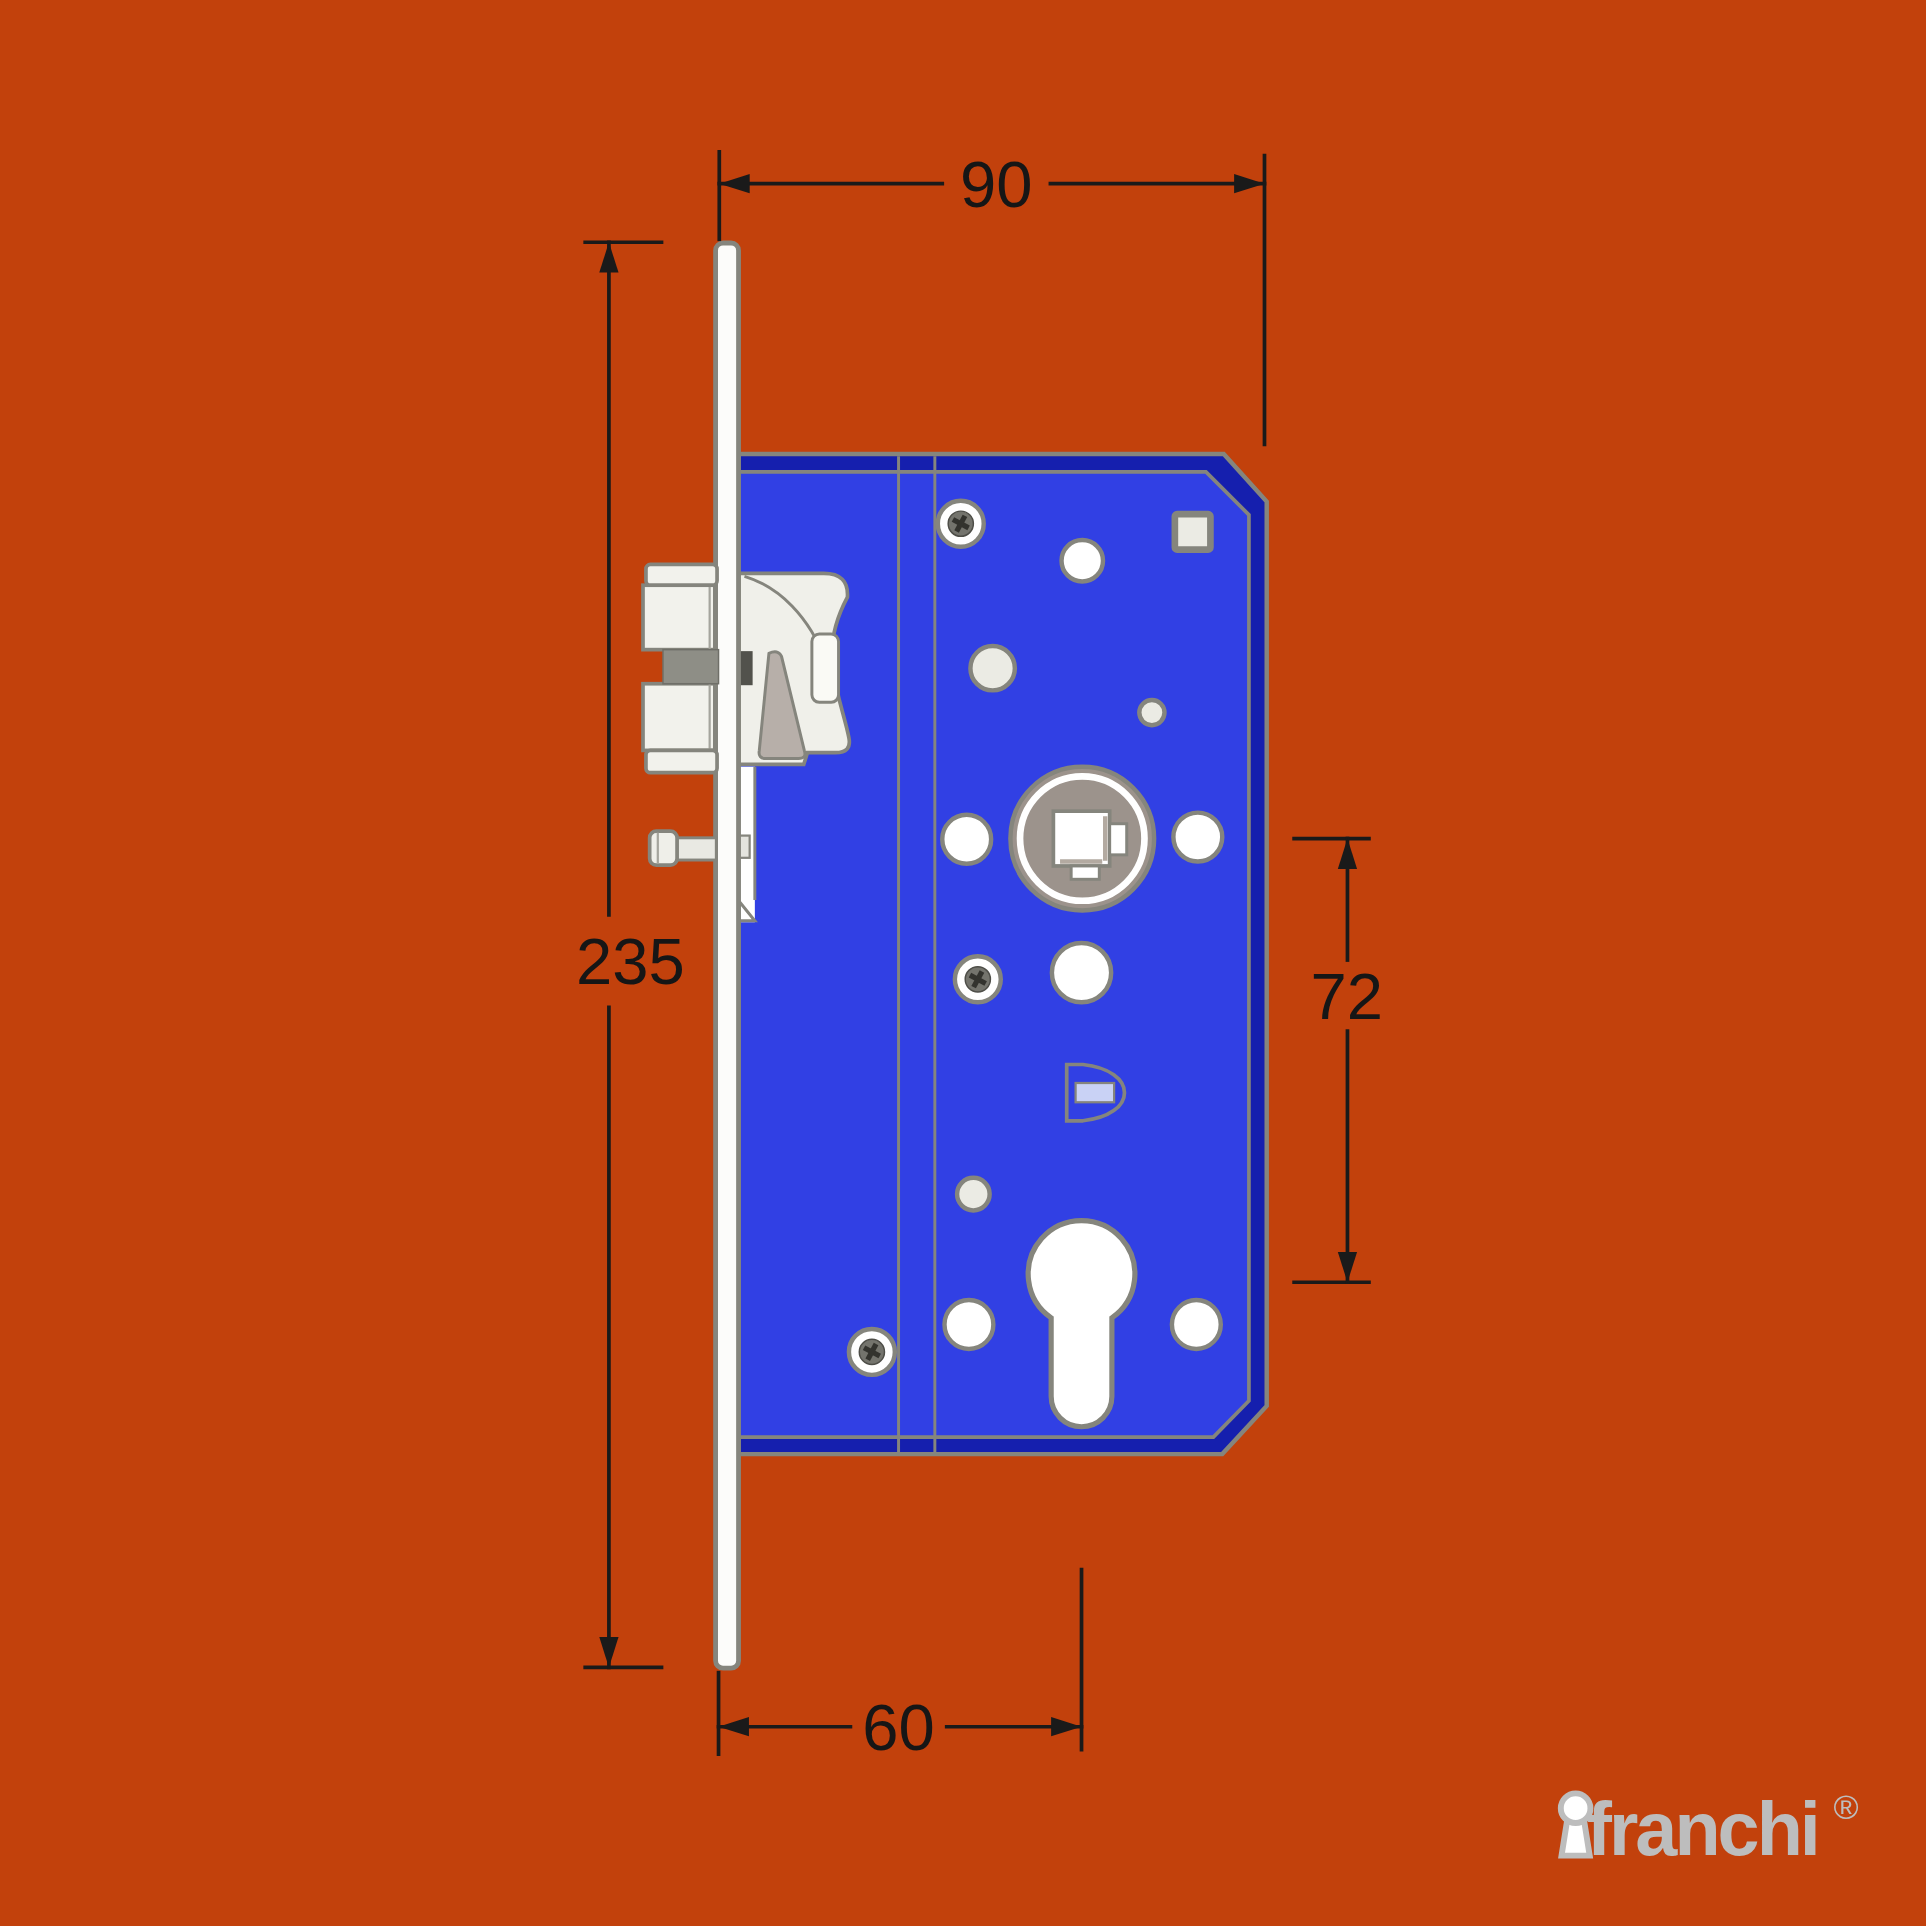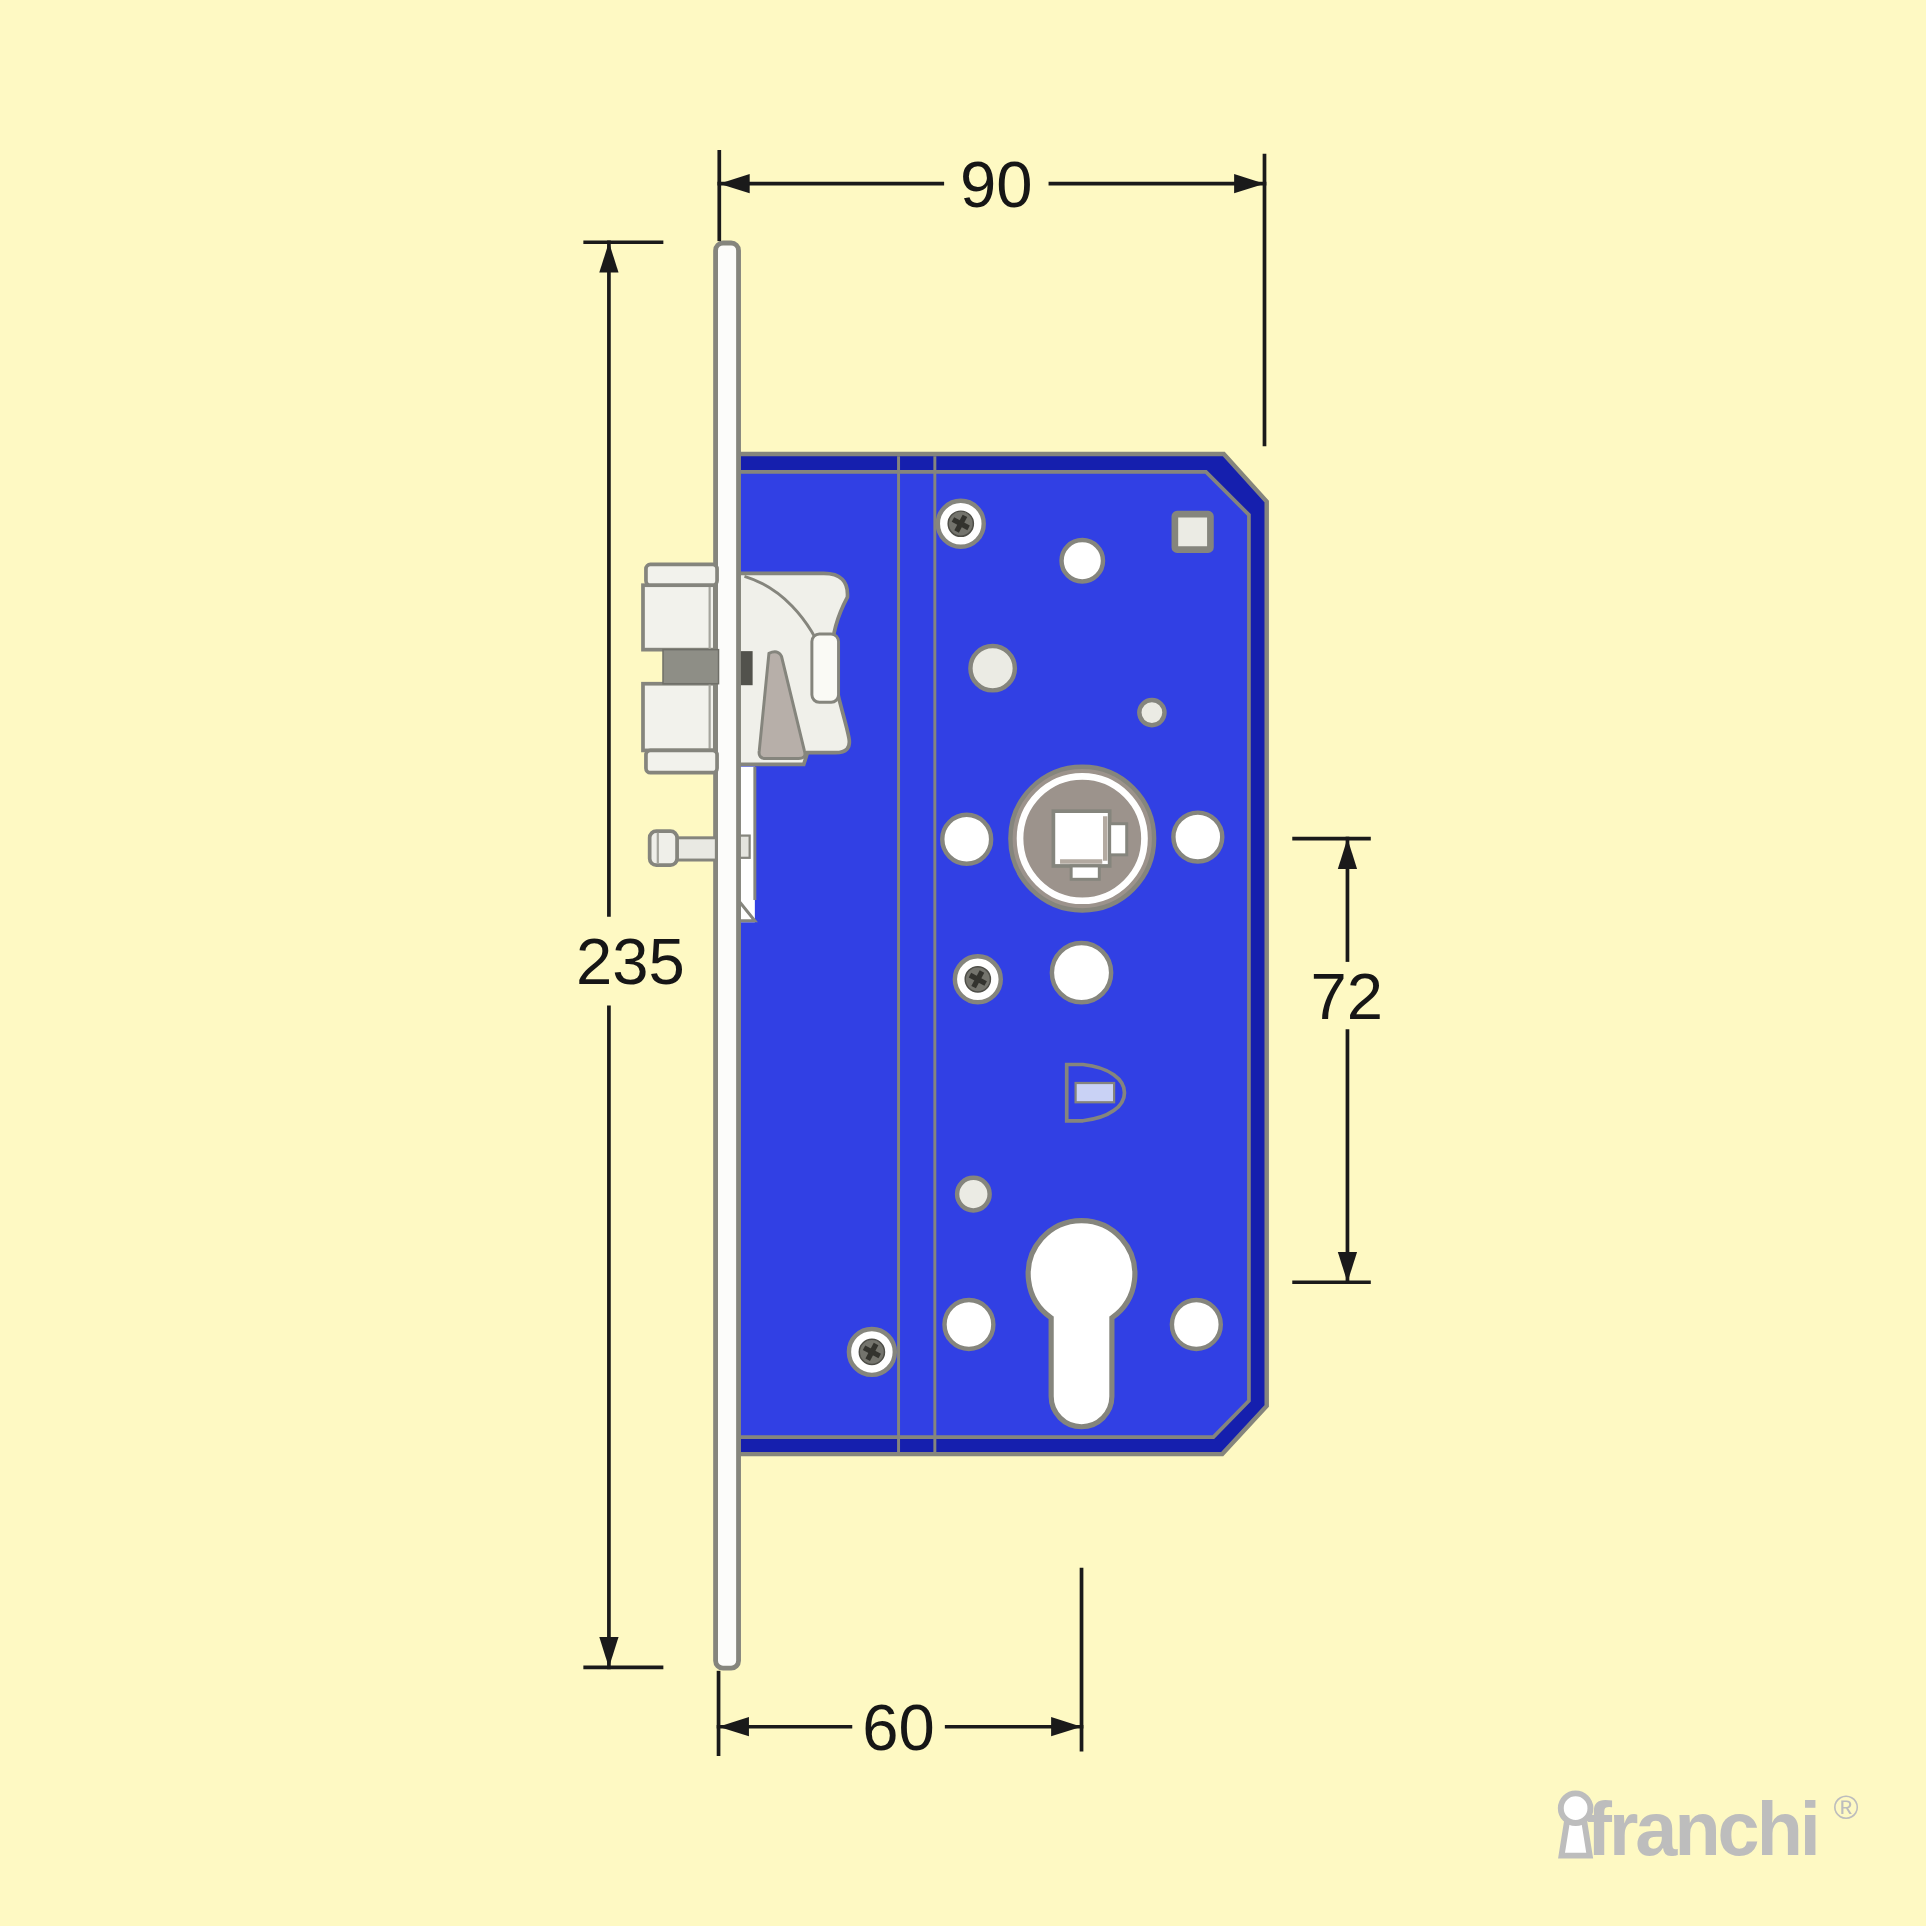--- a/index.html
+++ b/index.html
@@ -1,16 +1,16 @@
 <!DOCTYPE html>
 <html style="font-size:12px"><head>
 <meta charset="utf-8">
 <style>
   html,body{margin:0;padding:0;background:#ffffff;}
-  .stage{width:1926px;height:1926px;position:relative;background:#fef9c3;}
+  .stage{width:1926px;height:1926px;position:relative;background:#c2410c;}
   svg{display:block;}
   .dimline{stroke:#1a1a1a;stroke-width:5;fill:none;stroke-linecap:square;}
   .dimarrow{fill:#1a1a1a;stroke:none;}
   .dimtext{font-family:"Liberation Sans",sans-serif;font-size:88px;fill:#161616;
            text-anchor:middle;dominant-baseline:central;}
   .part{fill:#f2f2ec;stroke:#85857d;stroke-width:5;}
   .holew{fill:#ffffff;stroke:#85857d;stroke-width:6;}
   .holeg{fill:#ebebe4;stroke:#85857d;stroke-width:6;}
   .logotext{font-family:"Liberation Sans",sans-serif;font-weight:bold;font-size:102px;
             letter-spacing:-4px;fill:#bdbdbd;}

